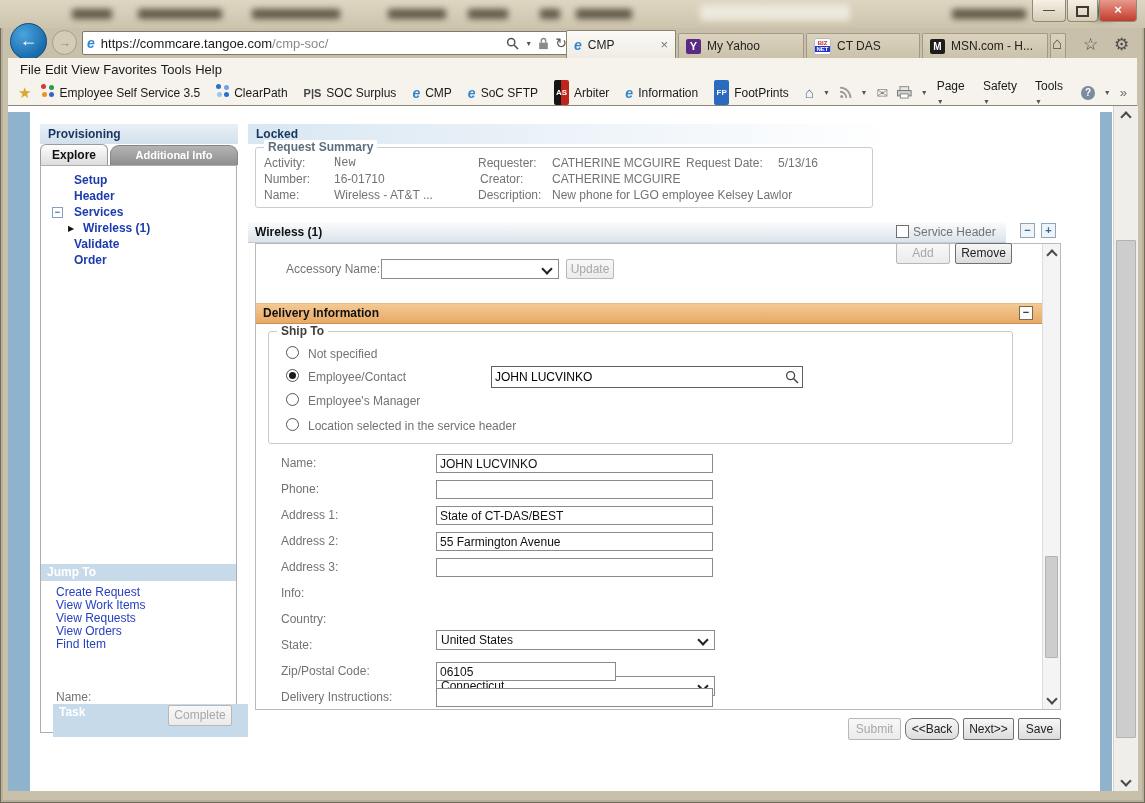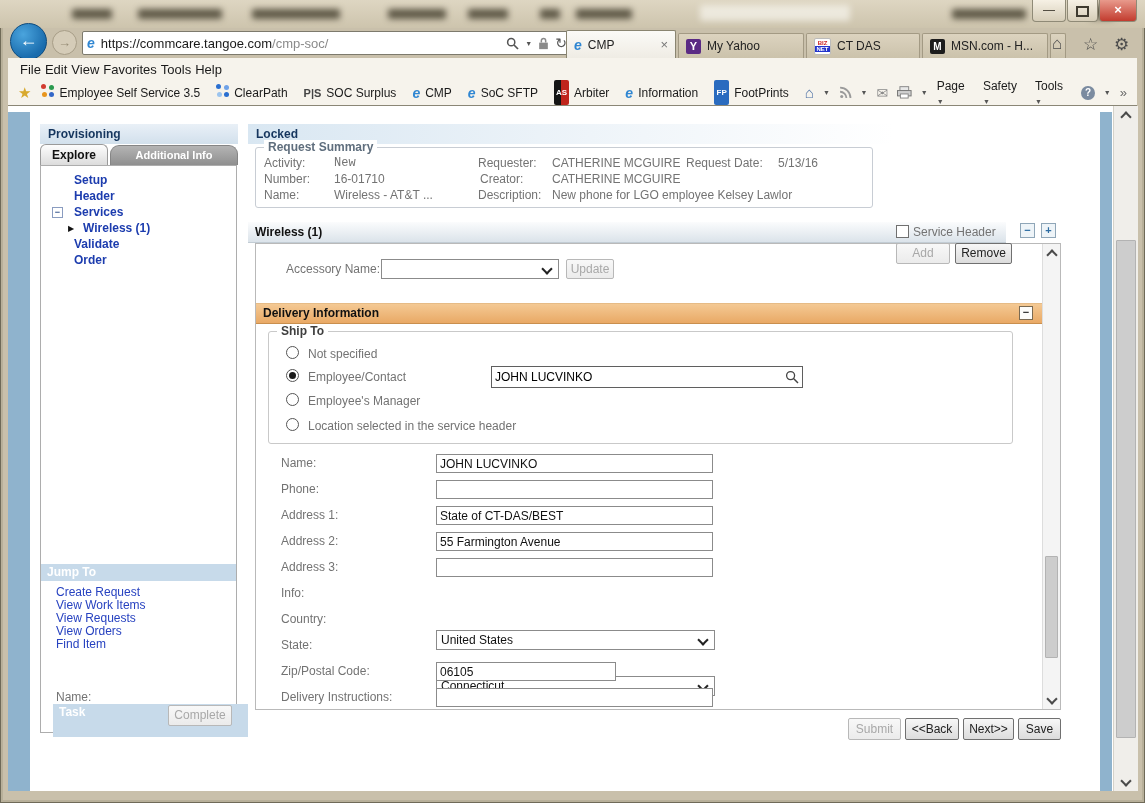--- a/index.html
+++ b/index.html
@@ -358,21 +358,21 @@
               <span class="chev up"></span>
             </div>
           <div class="sb-thumb" style="top:312px;height:100px;"></div>
           <div class="sb-btn" style="bottom:0;">
               <span class="chev down"></span>
             </div>
         </div>
       </div>
 
       <div class="abs btn disabled" style="left:818px;top:606px;width:53px;height:22px;line-height:20px;">Submit</div>
-      <div class="abs btn" style="left:875px;top:606px;width:54px;height:22px;line-height:20px;">&lt;&lt;Back</div>
+      <div class="abs btn" style="left:875px;top:606px;width:54px;height:22px;line-height:20px;border-radius:8px;">&lt;&lt;Back</div>
       <div class="abs btn" style="left:933px;top:606px;width:51px;height:22px;line-height:20px;">Next&gt;&gt;</div>
       <div class="abs btn" style="left:988px;top:606px;width:43px;height:22px;line-height:20px;">Save</div>
     </div>
 
     <div class="abs vsb" style="left:1105px;top:0;width:24px;height:685px;border-left:1px solid #d5d2c9;">
       <div class="sb-btn" style="top:0;">
           <span class="chev up"></span>
         </div>
       <div class="sb-thumb" style="top:134px;height:496px;"></div>
       <div class="sb-btn" style="bottom:0;">

